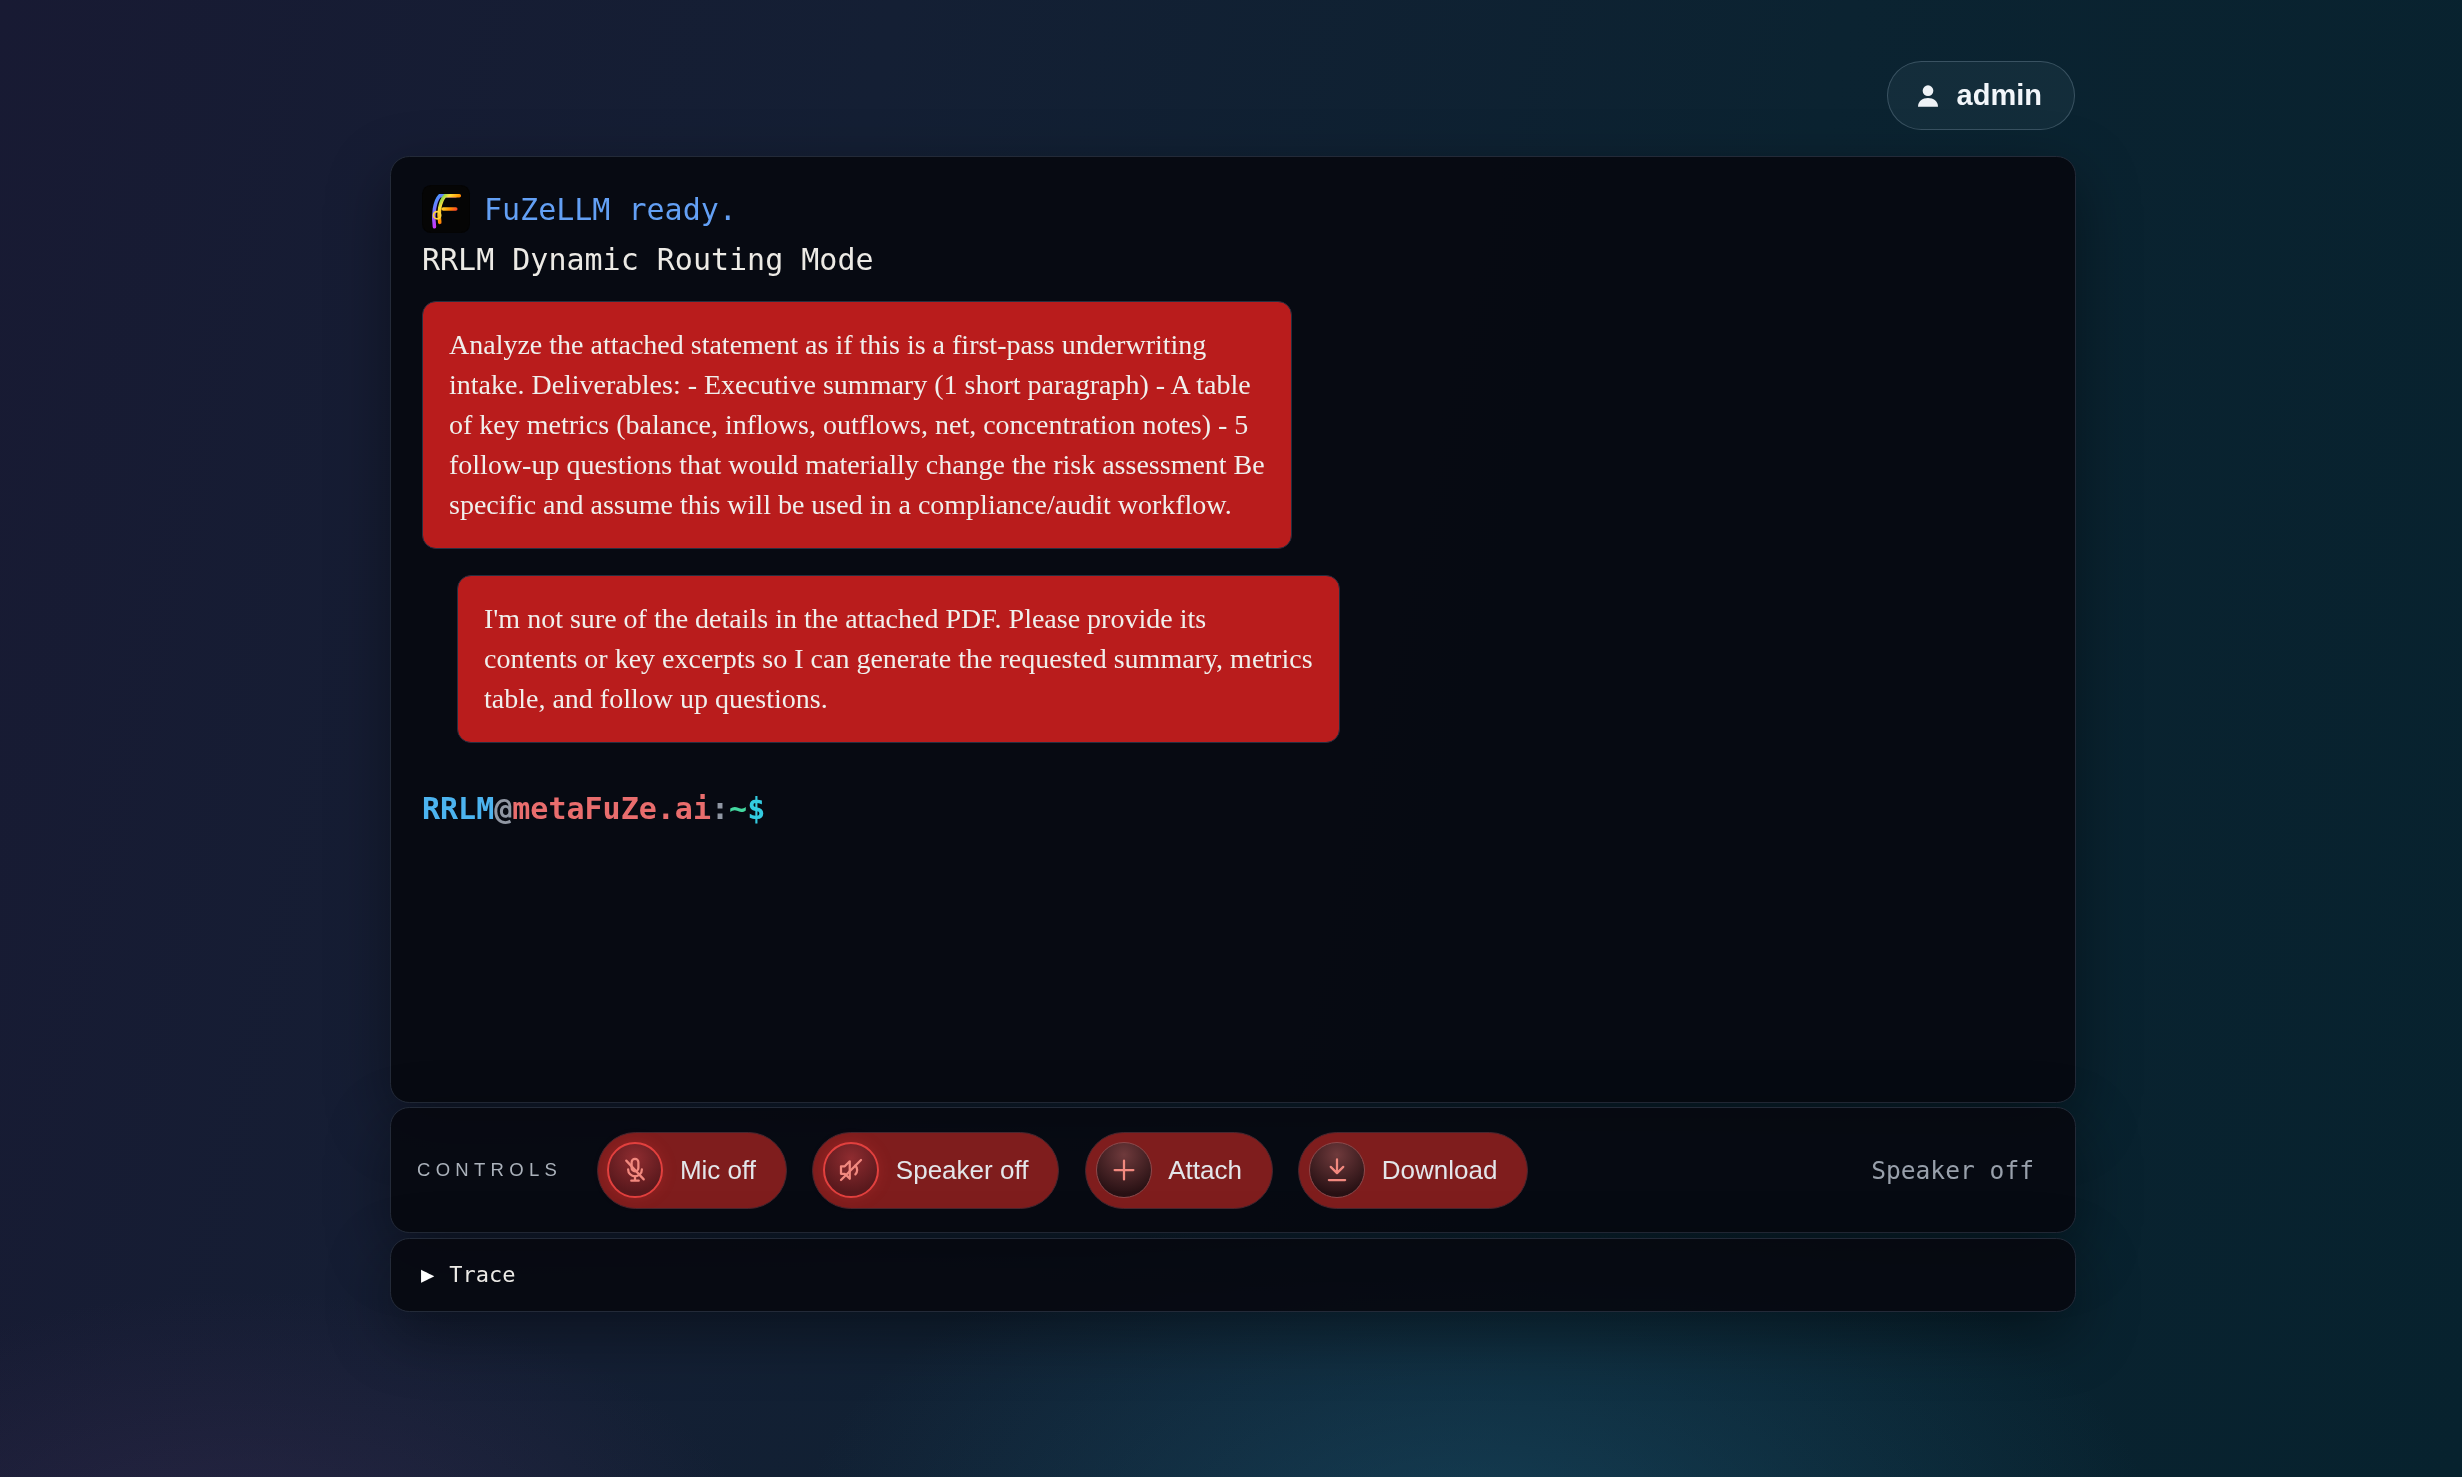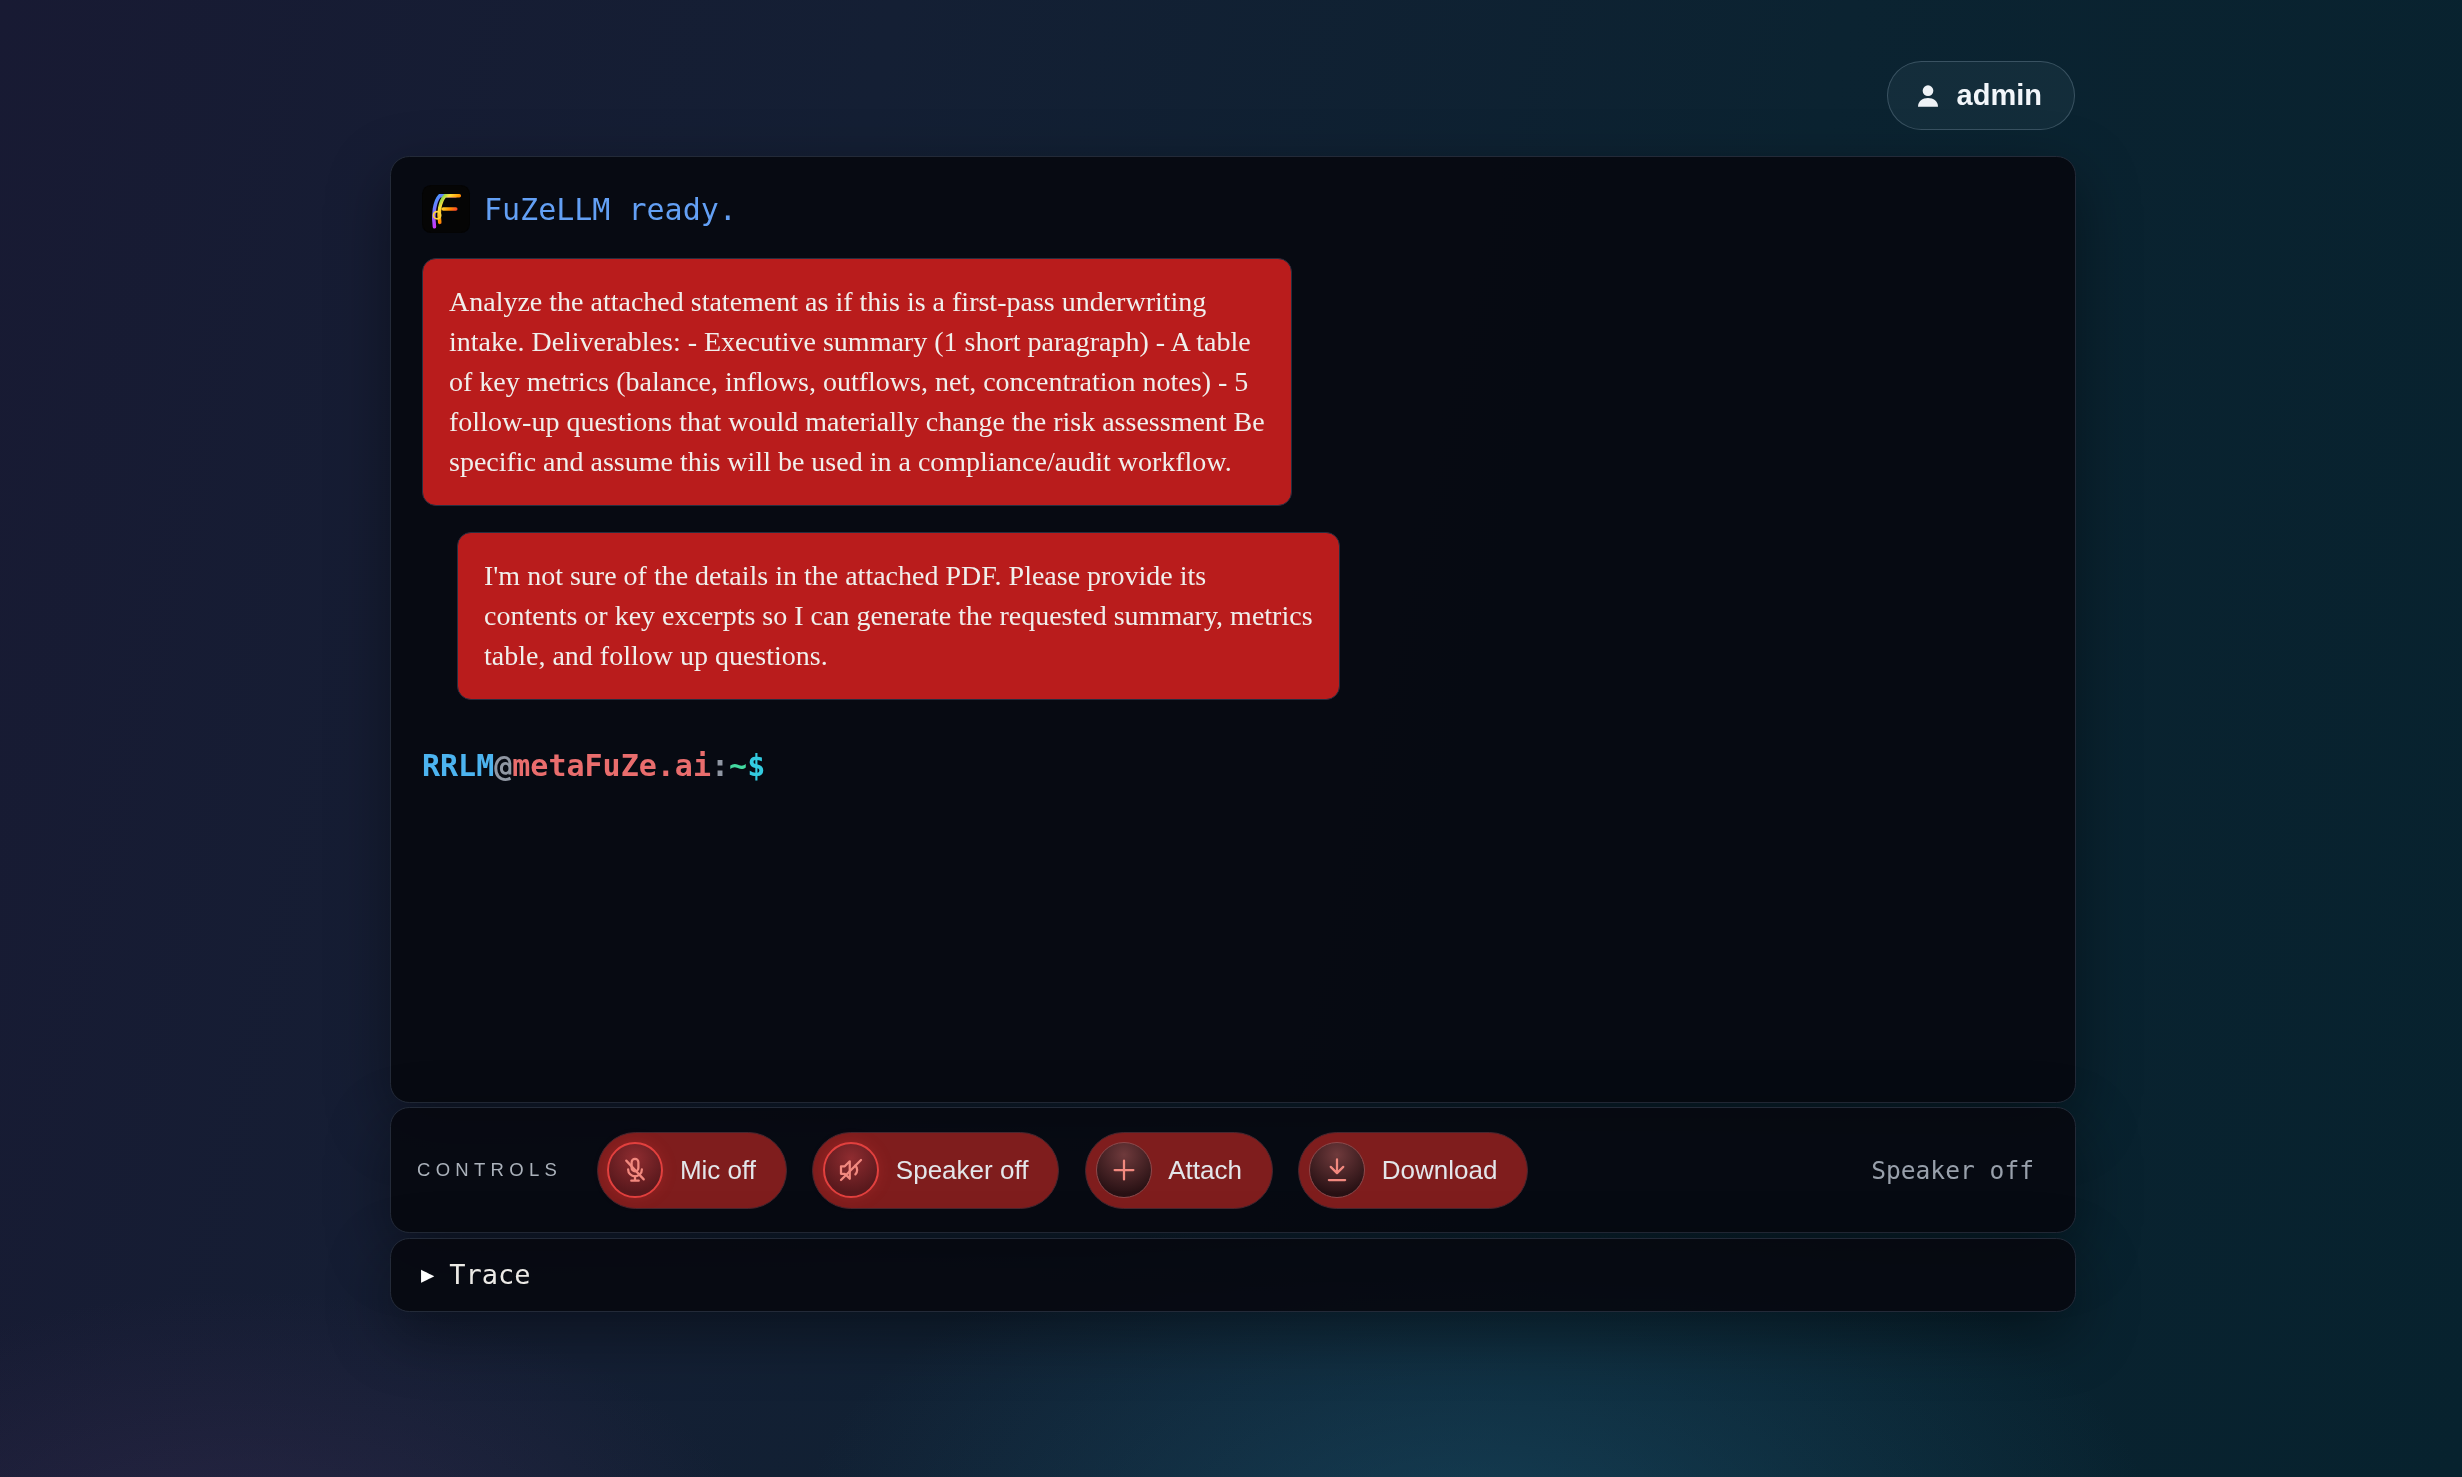--- a/index.html
+++ b/index.html
@@ -96,21 +96,21 @@
   }
   .flex-spacer{ flex:1; }
   .speaker-status{ font-size:24.6px; color:#98a0ab; }
 
   
   .trace{
     height:74px; display:flex; align-items:center; gap:15px;
     padding:0 30px; cursor:pointer;
   }
   .trace .marker{ color:#ffffff; font-size:22px; line-height:1; }
-  .trace .label{ color:#eceae6; font-size:27px; }
+  .trace .label{ color:#eceae6; font-size:22px; }
 </style>
 </head>
 <body>
 
 <div class="admin-btn">
   <span style="display:grid;place-items:center;">
     <svg width="32" height="32" viewBox="0 0 24 24" fill="#eef2f6">
       <circle cx="12" cy="8" r="4"></circle>
       <path d="M4.5 20c0-4.1 3.4-6.5 7.5-6.5s7.5 2.4 7.5 6.5z"></path>
     </svg>
@@ -143,20 +143,21 @@
           <g fill="none" stroke-linecap="round">
             <path d="M14 47 C12 34 14 18 20 12 H38" stroke="url(#lg2)" stroke-width="4"></path>
             <path d="M20 42 C18 32 20 18 26 12 H42 M24 27 H38" stroke="url(#lg)" stroke-width="4"></path>
           </g>
           <circle cx="17" cy="34" r="4" fill="none" stroke="#ffd43b" stroke-width="2"></circle>
         </svg>
       </span>
       <span class="brand">FuZeLLM ready.</span>
     </div>
 
+    <div class="mode-line">RRLM Dynamic Routing Mode</div>
 
     <div class="msg">Analyze the attached statement as if this is a first-pass underwriting
 intake. Deliverables: - Executive summary (1 short paragraph) - A table
 of key metrics (balance, inflows, outflows, net, concentration notes) - 5
 follow-up questions that would materially change the risk assessment Be
 specific and assume this will be used in a compliance/audit workflow.</div>
 
     <div class="msg reply">I'm not sure of the details in the attached PDF. Please provide its
 contents or key excerpts so I can generate the requested summary, metrics
 table, and follow up questions.</div>

